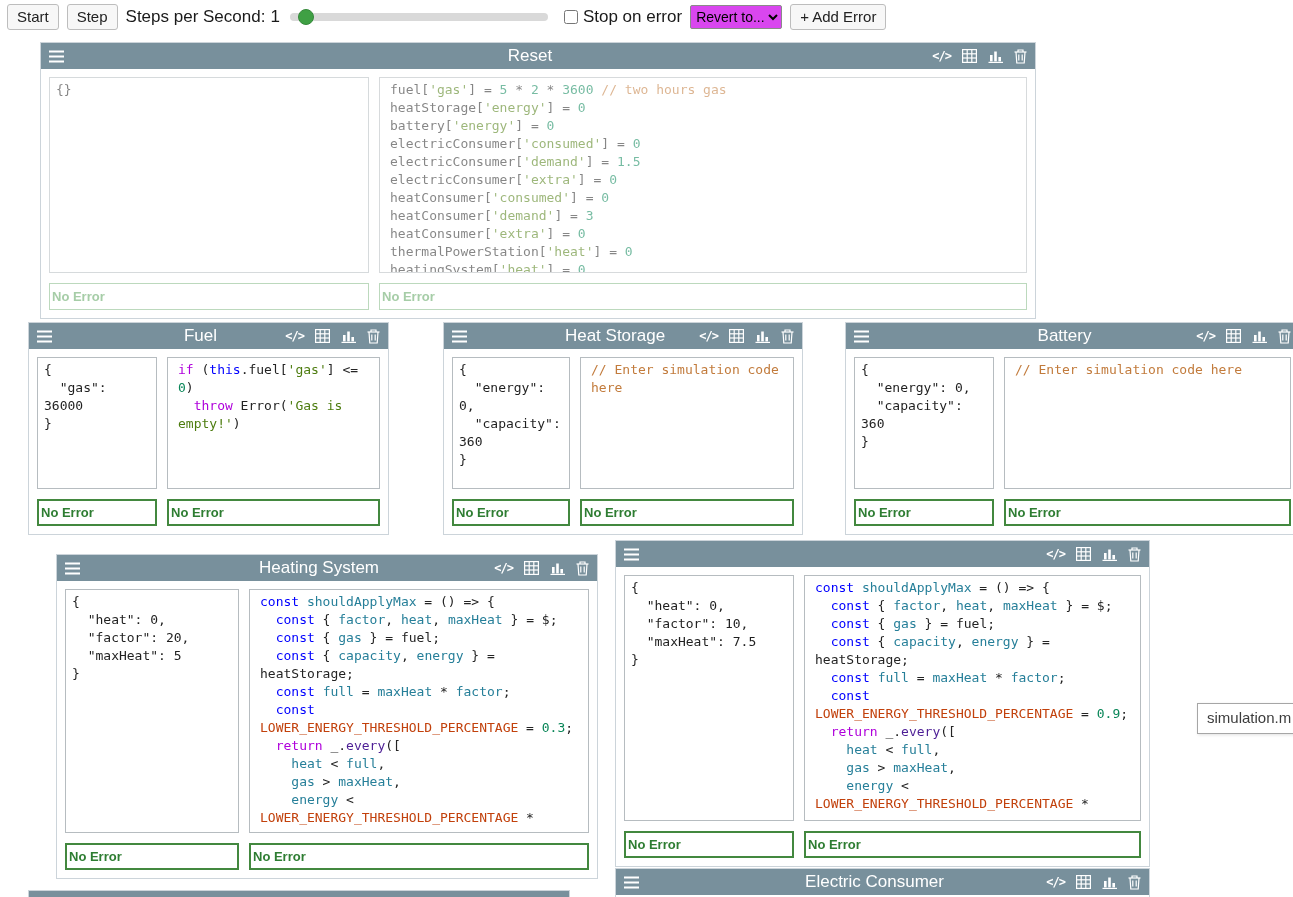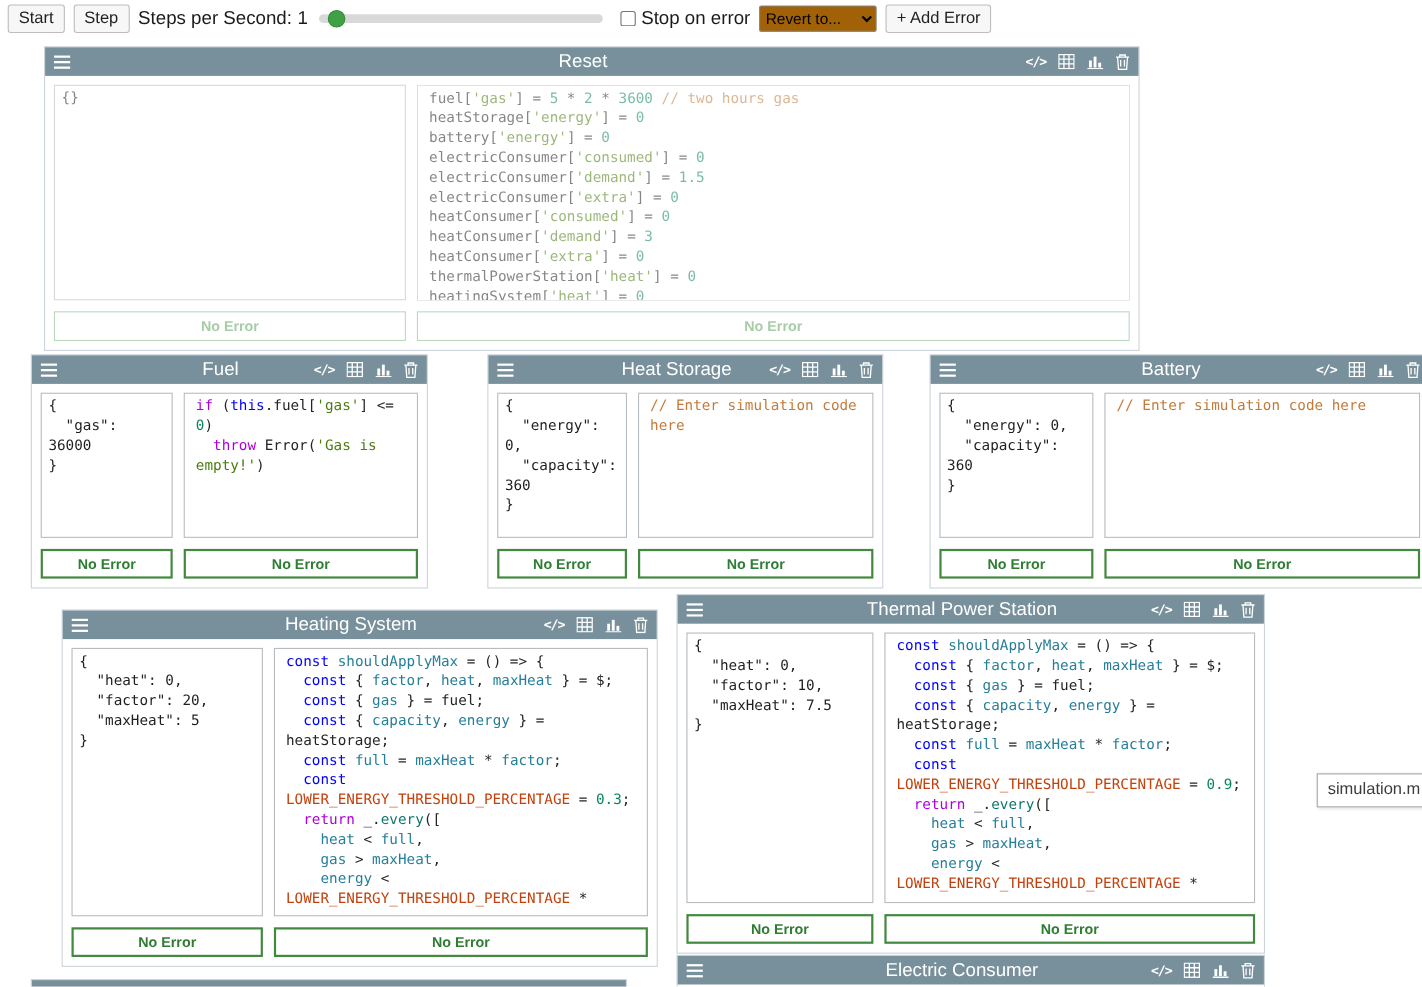--- a/index.html
+++ b/index.html
@@ -12,22 +12,22 @@
            padding:4px 3px;gap:8px;background:#fff}
   .btn{font-family:inherit;font-size:15px;color:#222;background:#f7f7f7;border:1px solid #bdbdbd;
        border-radius:3px;padding:3px 9px;line-height:1.2;cursor:pointer}
   .speed{font-size:17px;display:flex;gap:5px;white-space:nowrap}
   .slider{position:relative;width:258px;height:18px;margin-left:2px;cursor:pointer}
   .slider-track{position:absolute;left:0;right:0;top:5px;height:8px;border-radius:4px;background:#d9d9d9}
   .slider-thumb{position:absolute;left:8px;top:1px;width:16px;height:16px;border-radius:50%;
                 background:#3fa044;border:1px solid #35893a}
   .stop{display:flex;align-items:center;gap:5px;font-size:17px;margin-left:8px;white-space:nowrap}
   .stop input{width:14px;height:14px;margin:0}
-  select{font-family:inherit;font-size:14px;padding:2px 1px;border:1px solid #8a8a8a;background:#a16207;
-         border-radius:2px;width:107px}
+  select{font-family:inherit;font-size:14px;padding:2px 1px;border:1px solid #8a8a8a;background:#d946ef;
+         border-radius:2px;width:92px}
 
   
   .cell{position:absolute;background:#fff;border:1px solid #ccd4da}
   .cell-header{position:relative;height:26px;background:#78909c;display:flex;align-items:center;
                padding:0 8px;color:#fff}
   .cell-title{position:absolute;left:0;right:16px;text-align:center;font-size:17px;font-weight:400;
               margin:0;color:#fff;pointer-events:none}
   .drag{position:relative;z-index:2;display:inline-flex;cursor:grab}
   .hicons{position:absolute;right:8px;top:0;height:26px;display:flex;align-items:center;gap:11px;z-index:2}
   .hicon{display:inline-flex;align-items:center;cursor:pointer}
@@ -38,33 +38,33 @@
   .panel{border:1px solid #b6bcc0;background:#fff;overflow:hidden;
          font-family:"DejaVu Sans Mono",monospace;font-size:13px;line-height:18px;
          white-space:pre-wrap;overflow-wrap:break-word}
   .panel.json{padding:3px 6px;color:#1f1f1f}
   .panel.code{padding:3px 10px;color:#242424}
   .scrollable{overflow-y:scroll}
   .scrollable::-webkit-scrollbar{width:12px}
   .scrollable::-webkit-scrollbar-track{background:#fafafa}
   .scrollable::-webkit-scrollbar-thumb{background:#c9ced1;border:2px solid #fafafa;border-radius:6px}
 
-  .status{border:2px solid #43883f;color:#2e7d32;font-weight:bold;font-size:13px;text-align:center;
+  .status{border:2px solid #43883f;color:#2e7d32;font-weight:bold;font-size:13px;
           height:27px;padding:5px 2px;line-height:14px;background:#fff}
   .status.muted{border:1px solid #bcd9bd;color:#a6cda7;padding:6px 2px}
   .faded{opacity:.55}
 
   
   .tok-kw{color:#0000ff}
   .tok-ctl{color:#af00db}
   .tok-str{color:#4d7c0f}
   .tok-num{color:#098658}
   .tok-com{color:#c27b3c}
   .tok-caps{color:#c2410c}
-  .tok-fn{color:#0f766e}
+  .tok-fn{color:#4c1d95}
   .tok-var{color:#267f99}
 
   
   .file-tooltip{position:absolute;left:1197px;top:703px;height:31px;min-width:130px;background:#fff;
                 border:1px solid #a6a6a6;padding:5px 9px;font-size:15px;color:#3c3c3c;
                 white-space:nowrap;box-shadow:1px 1px 3px rgba(0,0,0,.12)}
 </style>
 </head>
 <body>
 
@@ -360,21 +360,20 @@
 
   <section class="cell" style="left:615px;top:540px;width:535px;--jw:170px;--ph:246px;">
     <header class="cell-header">
       <span class="drag">
           <svg width="15" height="13" viewBox="0 0 15 13">
             <rect y="0.5" width="15" height="2" fill="#fff"></rect>
             <rect y="5.5" width="15" height="2" fill="#fff"></rect>
             <rect y="10.5" width="15" height="2" fill="#fff"></rect>
           </svg>
         </span>
-      <h2 class="cell-title">Thermal Power Station</h2>
       <span class="hicons">
         <span class="hicon code-glyph">&lt;/&gt;</span>
         <span class="hicon">
             <svg width="15" height="14" viewBox="0 0 15 14" fill="none" stroke="#fff" stroke-width="1.2">
               <rect x="0.6" y="0.6" width="13.8" height="12.8"></rect>
               <line x1="0.6" y1="4.8" x2="14.4" y2="4.8"></line>
               <line x1="0.6" y1="9" x2="14.4" y2="9"></line>
               <line x1="5.2" y1="0.6" x2="5.2" y2="13.4"></line>
               <line x1="9.8" y1="0.6" x2="9.8" y2="13.4"></line>
             </svg>

